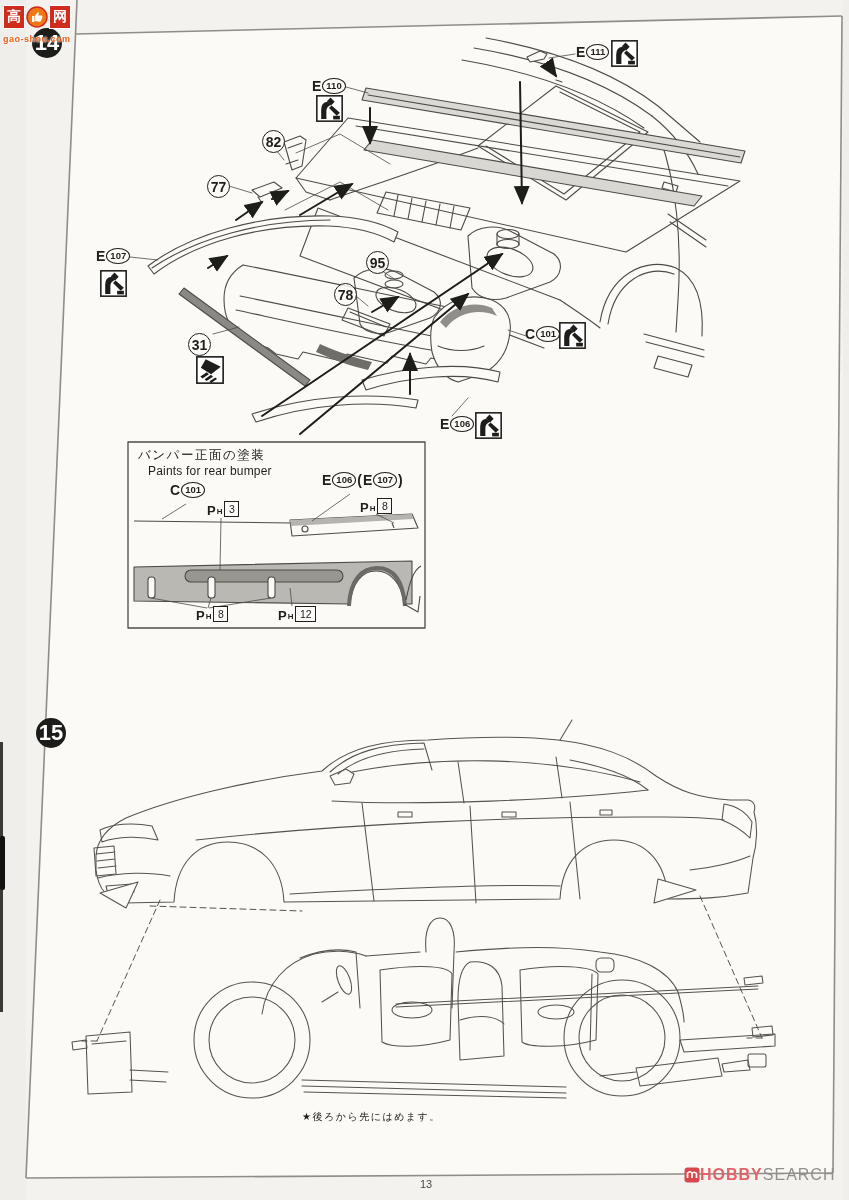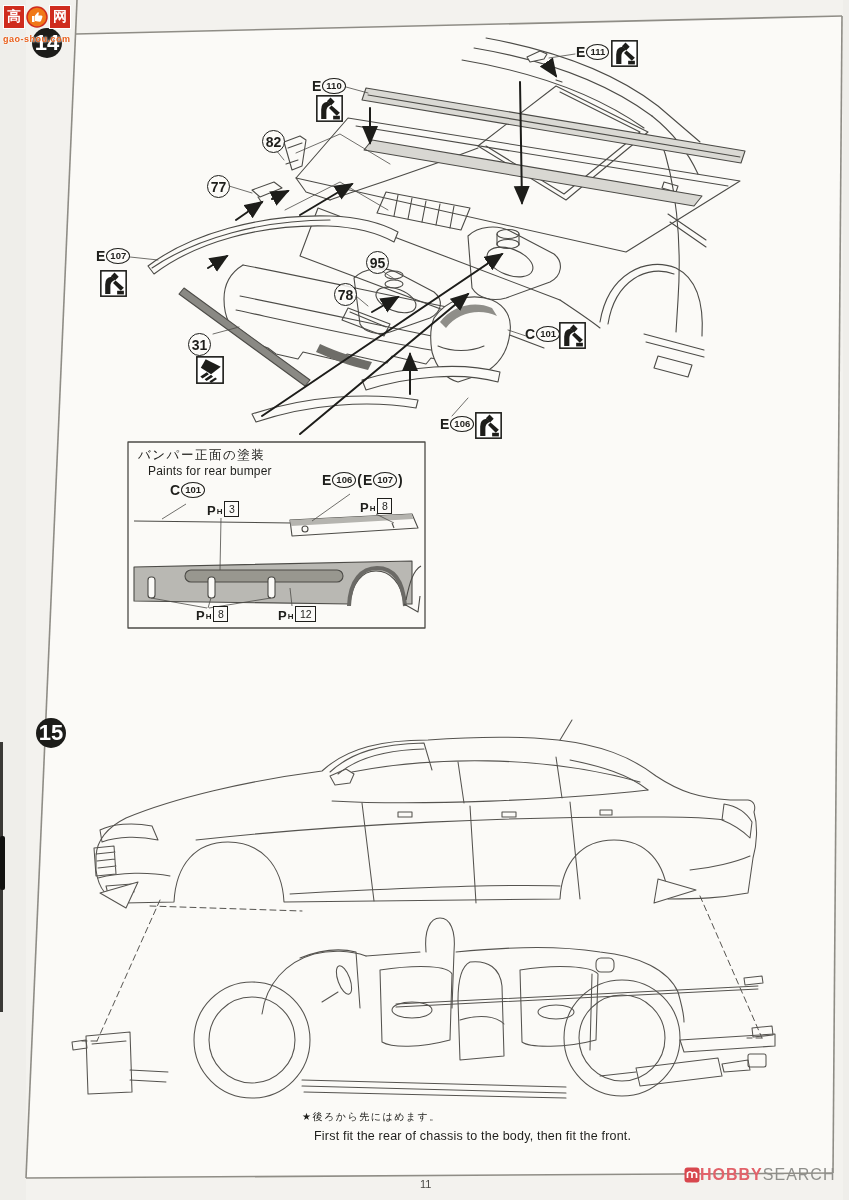--- a/index.html
+++ b/index.html
@@ -390,23 +390,22 @@
       <span class="hs">H</span>
       <span class="bx">8</span>
 </div>
 <div class="ph" style="left:278px;top:606px;">
   <span class="pl">P</span>
       <span class="hs">H</span>
       <span class="bx">12</span>
 </div>
 
 <div class="txt jp" style="left:302px;top:1110px;font-size:10px;">★後ろから先にはめます。</div>
-<div class="txt en" style="left:314px;top:1129px;font-size:12.5px;">First fit the rear of chassis to the body, then fit the front.</div>
-
-<div class="txt pagenum" style="left:420px;top:1178px;">11</div>
+
+<div class="txt pagenum" style="left:420px;top:1178px;">13</div>
 <div class="logo" style="left:684px;top:1166px;">
   <svg width="16" height="16" viewBox="0 0 16 16">
     <rect x="0.5" y="0.5" width="15" height="15" rx="3" fill="#d8474e"></rect>
     <path d="M3.5,11 V6 q2.5,-2.5 4.5,0 v5 M8,11 V6.5 q2.5,-2.5 4.5,0 V11" stroke="#fff" stroke-width="1.7" fill="none"></path>
   </svg>
   <span class="logo-hobby">HOBBY</span>
   <span class="logo-search">SEARCH</span>
 </div>
 
 </div>

